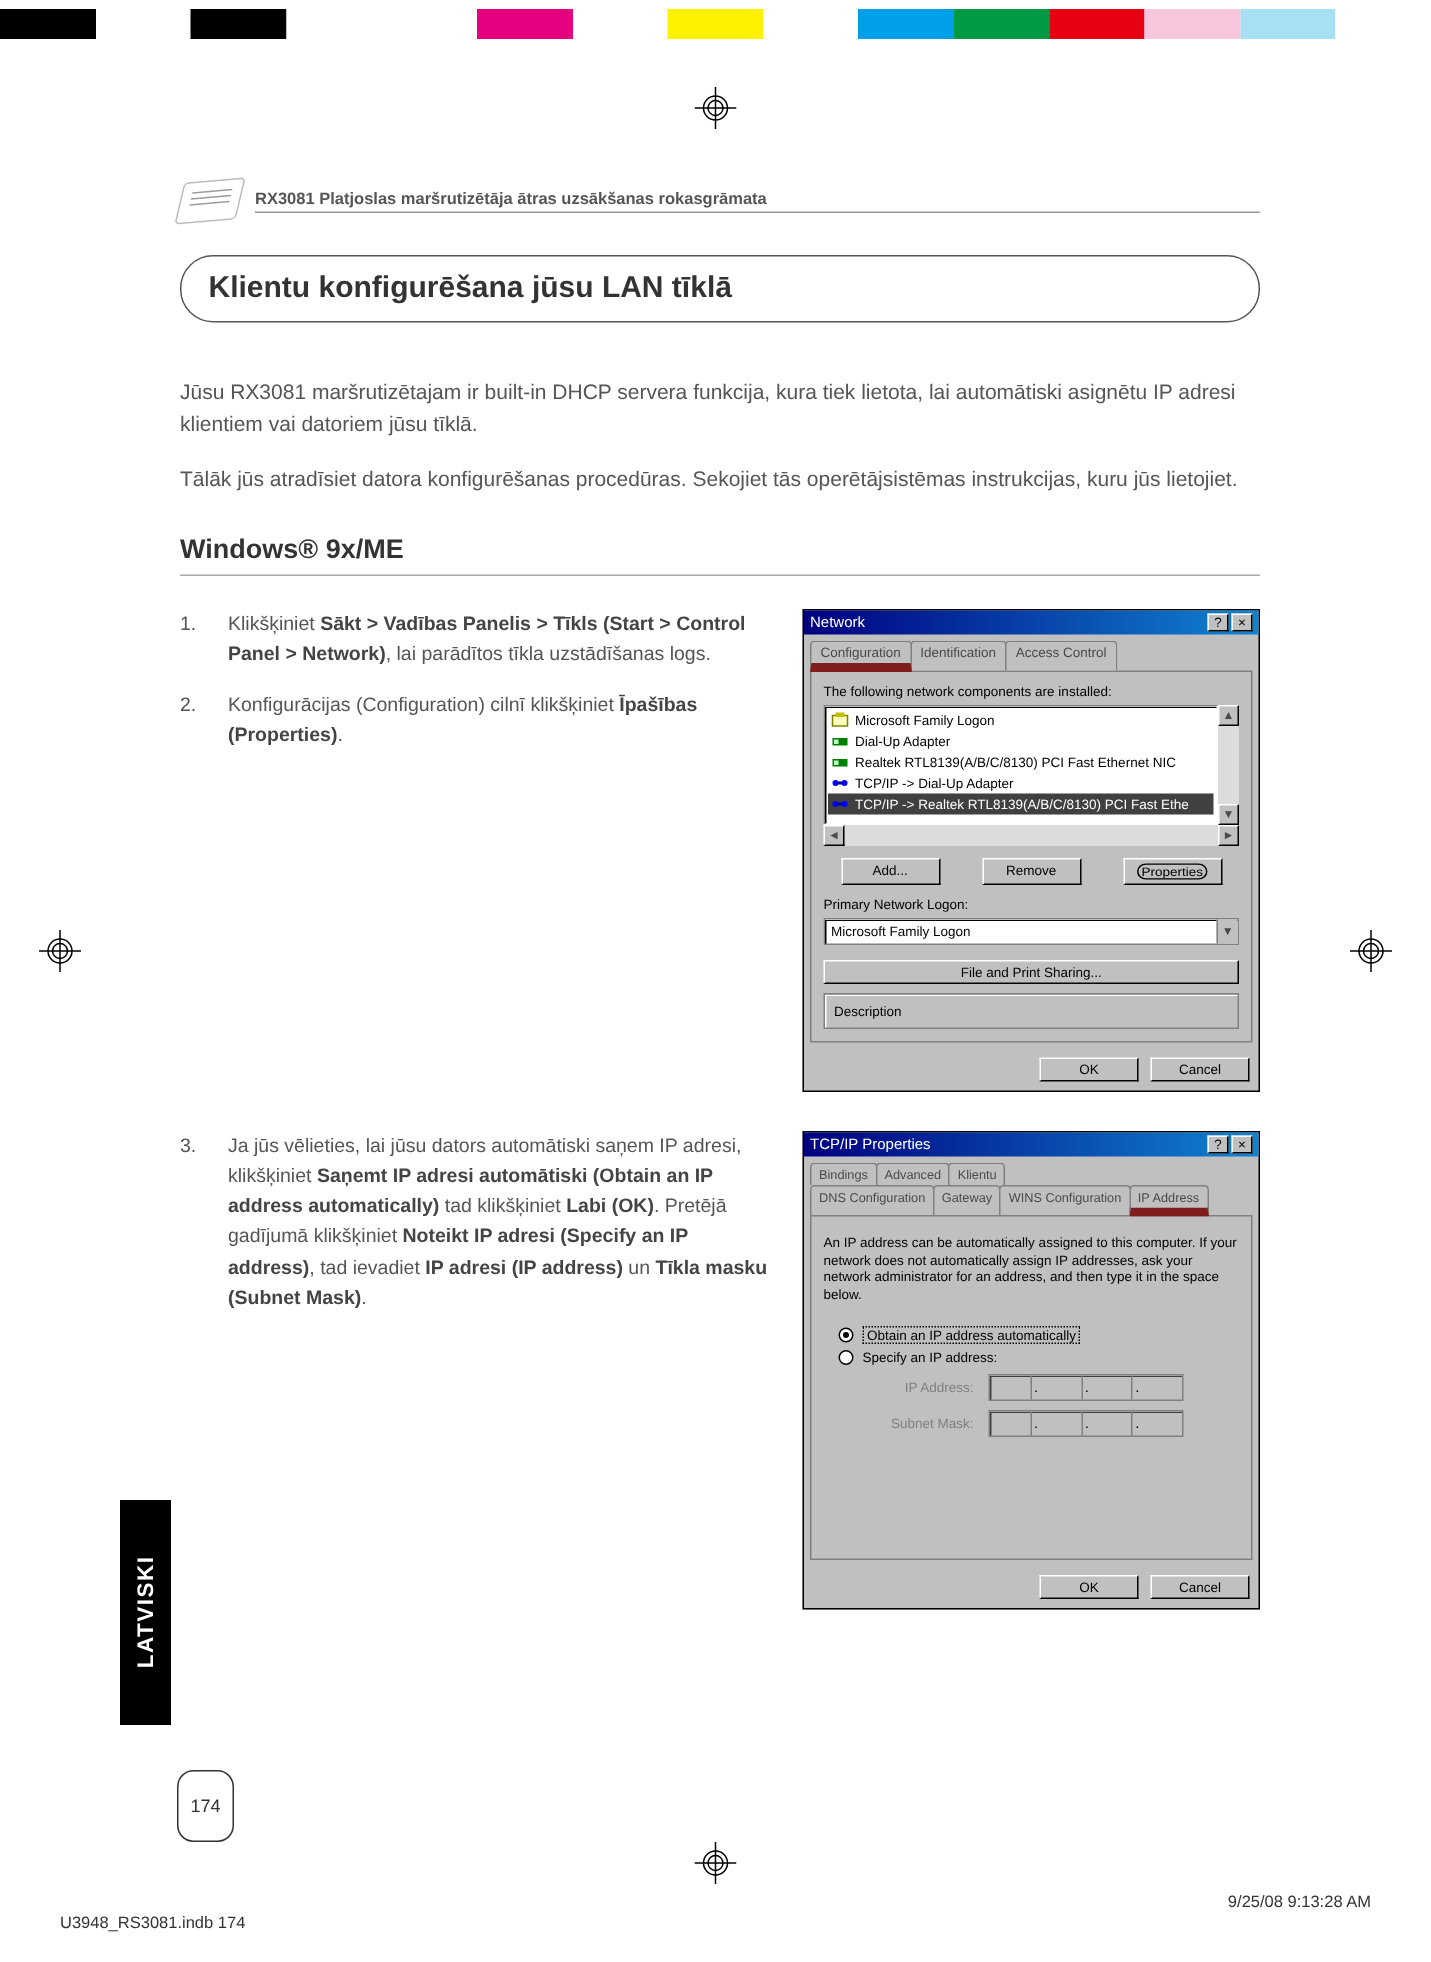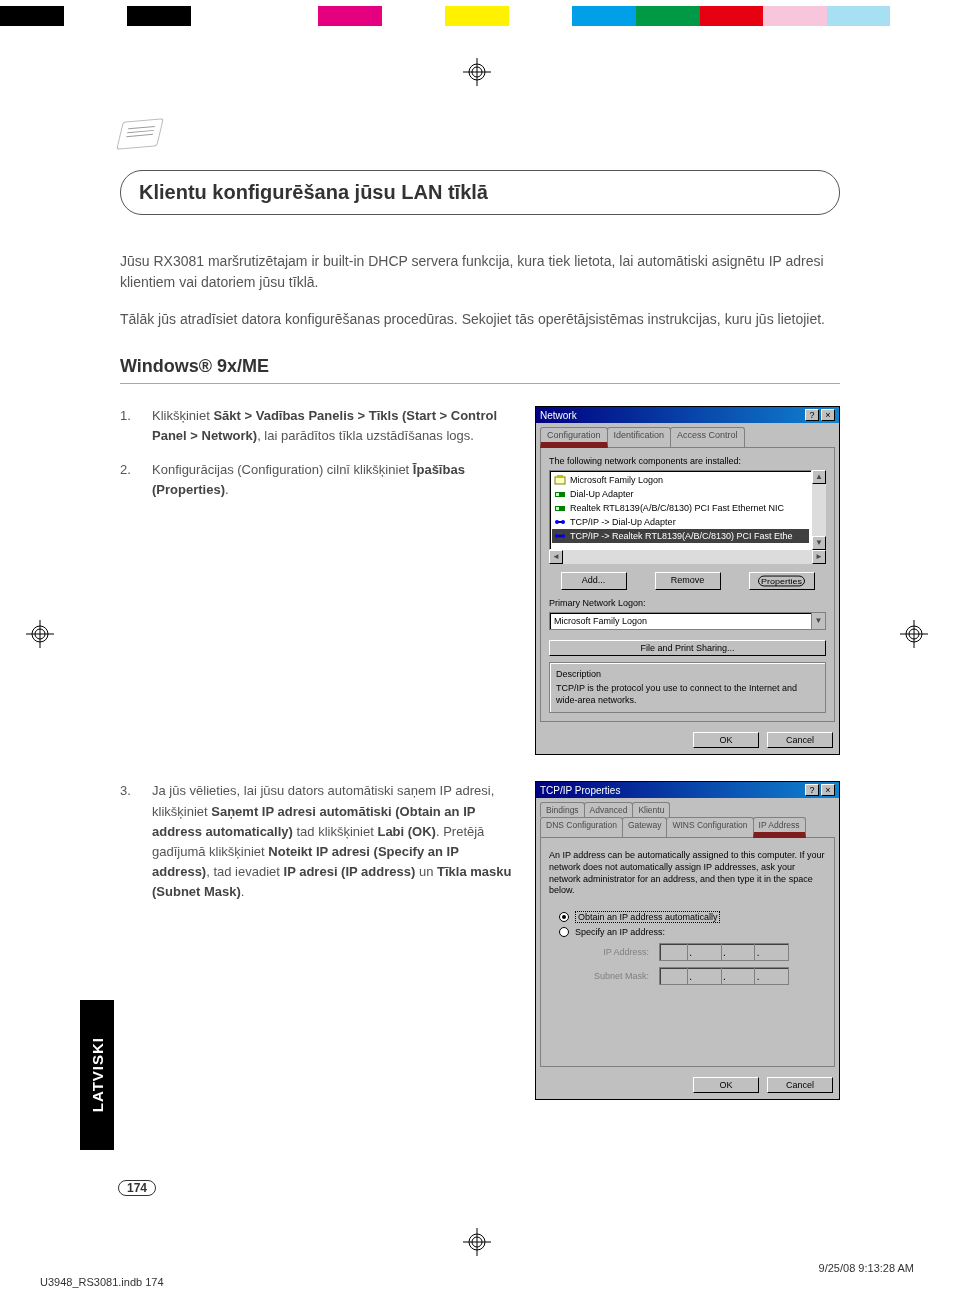--- a/index.html
+++ b/index.html
@@ -76,21 +76,21 @@
   .ipfield-row { display:flex; align-items:center; gap:10px; margin:6px 0 6px 30px; font-size:9px; color:#808080; }
   .iplabel { width:70px; text-align:right; }
   .ipbox { display:flex; border:1px solid #808080; background:#c0c0c0; width:130px; height:18px; box-shadow: inset 1px 1px 0 #404040; }
   .ipseg { flex:1; border-right:1px solid #808080; text-align:center; font-size:10px; color:#000; display:flex; align-items:center; justify-content:center; }
   .ipseg:last-child { border-right:none; }
   .ipbox .dot { width:6px; display:flex; align-items:flex-end; justify-content:center; font-size:10px; color:#000; padding-bottom:2px; }
 
   .side-tab { position:absolute; left:80px; top:1000px; width:34px; height:150px; background:#000; color:#fff; display:flex; align-items:center; justify-content:center; }
   .side-tab span { writing-mode: vertical-rl; transform: rotate(180deg); font-size:15px; font-weight:bold; letter-spacing:1px; }
 
-  .pagenum { position:absolute; left:118px; top:1180px; border:1px solid #333; border-radius:11px; padding:0 8px; font-size:12px; font-weight:bold; color:#333; }
+  .pagenum { position:absolute; left:118px; top:1180px; border:1px solid #333; border-radius:11px; padding:16px 8px; font-size:12px; font-weight:normal; color:#333; }
 
   .footer-left { position:absolute; left:40px; bottom:20px; font-size:11px; color:#333; }
   .footer-right { position:absolute; right:40px; bottom:34px; font-size:11px; color:#333; }
 
   .tabs2 { display:flex; flex-wrap:wrap; margin:4px 4px 0 4px; }
   .tabs2 .tab { font-size:8.5px; padding:2px 5px; }
 
   .oval-hi { display:inline-block; border:1px solid #000; border-radius:9px; padding:0 2px; transform: scaleY(0.9); }
 </style>
 </head>
@@ -144,20 +144,24 @@
       <circle cx="14" cy="14" r="5" fill="none" stroke="#000"></circle>
       <line x1="14" y1="0" x2="14" y2="28" stroke="#000"></line>
       <line x1="0" y1="14" x2="28" y2="14" stroke="#000"></line>
     </svg>
 </div>
 
 <div class="page">
 
   <div class="header-row">
     <div class="router-icon"></div>
+    <div style="flex:1">
+      <div class="doc-title">RX3081 Platjoslas maršrutizētāja ātras uzsākšanas rokasgrāmata</div>
+      <hr class="hr1">
+    </div>
   </div>
 
   <div class="section-pill">
     <h2>Klientu konfigurēšana jūsu LAN tīklā</h2>
   </div>
 
   <p class="body-text">Jūsu RX3081 maršrutizētajam ir built-in DHCP servera funkcija, kura tiek lietota, lai automātiski asignētu IP adresi klientiem vai datoriem jūsu tīklā.</p>
   <p class="body-text">Tālāk jūs atradīsiet datora konfigurēšanas procedūras. Sekojiet tās operētājsistēmas instrukcijas, kuru jūs lietojiet.</p>
 
   <div class="subhead">Windows® 9x/ME</div>
@@ -248,21 +252,20 @@
           <span class="label9">Primary Network Logon:</span>
           <div class="combo">
             <span>Microsoft Family Logon</span>
             <div class="dd">▼</div>
           </div>
           <div style="margin-top:10px">
             <div class="wbtn" style="min-width:120px"><span>File and Print Sharing...</span></div>
           </div>
           <div class="group">
             <div class="desclabel">Description</div>
-            <div class="descbox">TCP/IP is the protocol you use to connect to the Internet and wide-area networks.</div>
           </div>
         </div>
         <div class="okrow">
           <div class="wbtn"><span>OK</span></div>
           <div class="wbtn"><span>Cancel</span></div>
         </div>
       </div>
     </div>
   </div>
 

